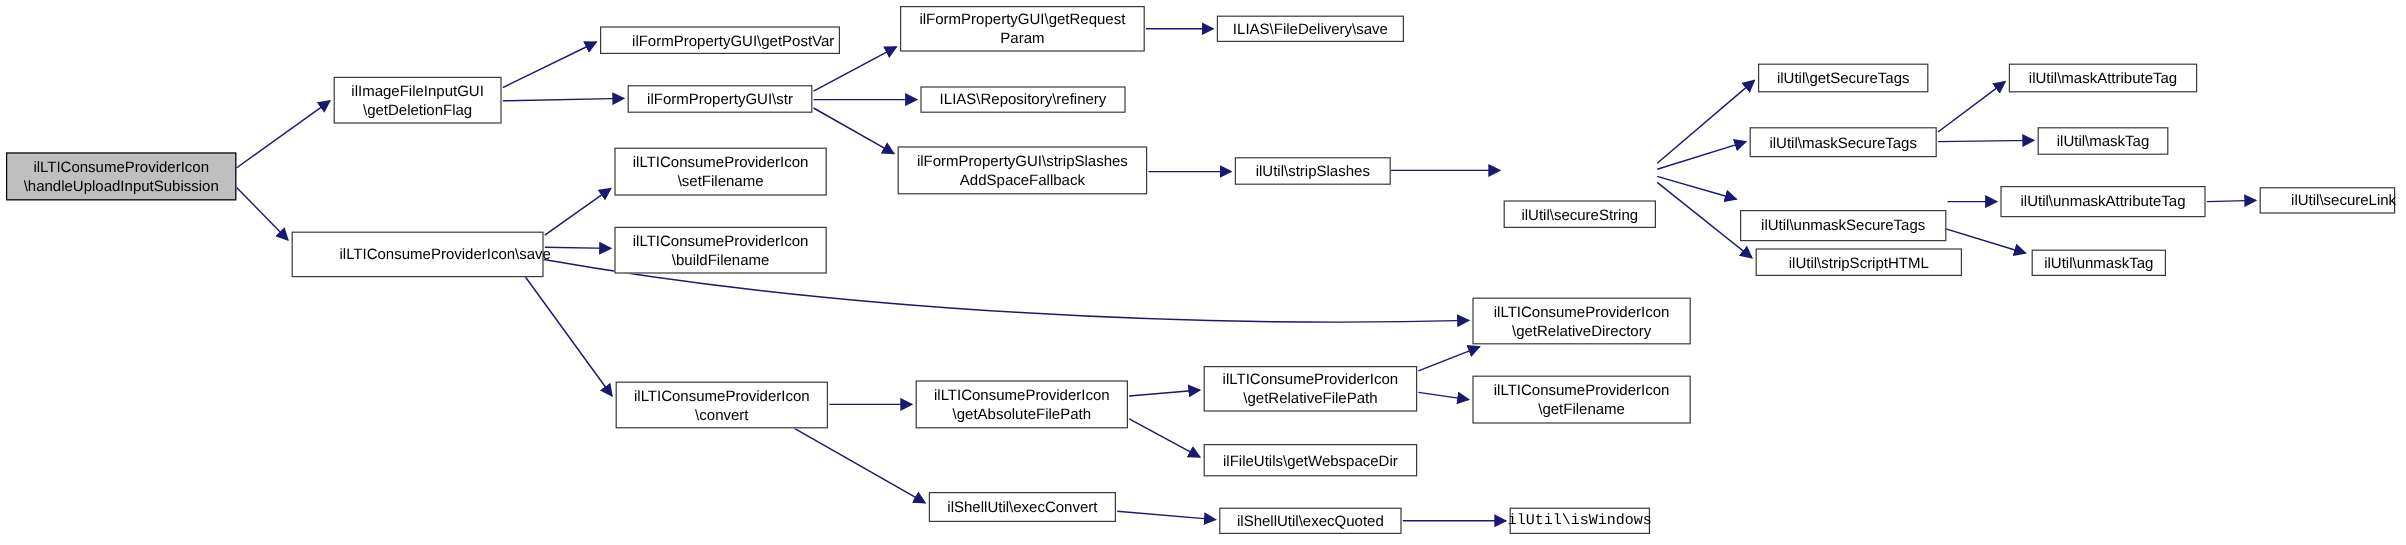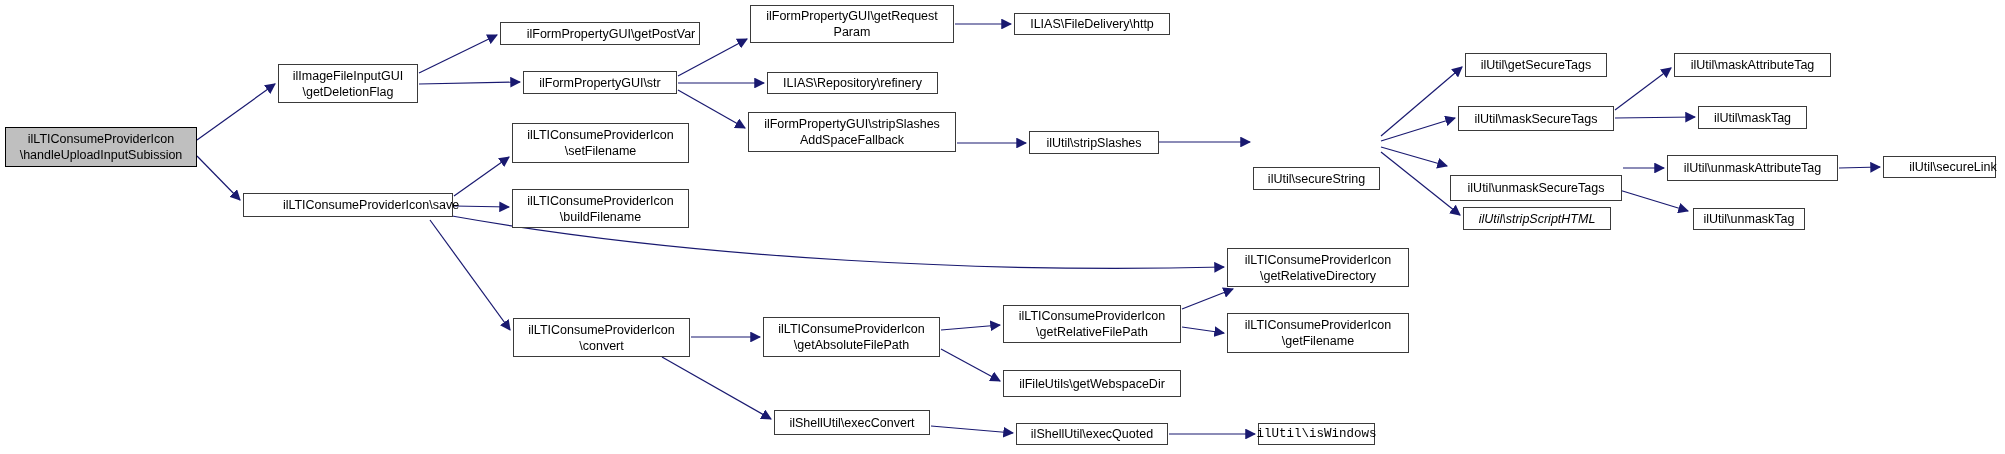--- a/index.html
+++ b/index.html
@@ -92,26 +92,26 @@
       <div class="node" style="left: 523px; top: 71px; width: 154px; height: 23px;">
         <span>ilFormPropertyGUI\str</span>
       </div>
       <div class="node" style="left: 750px; top: 5px; width: 204px; height: 38px;">
         <span>ilFormPropertyGUI\getRequest</span>
         <span>Param</span>
       </div>
       <div class="node" style="left: 767px; top: 72px; width: 171px; height: 22px;">
         <span>ILIAS\Repository\refinery</span>
       </div>
-      <div class="node" style="left: 748px; top: 112px; width: 208px; height: 40px;">
+      <div class="node" style="left: 748px; top: 122px; width: 208px; height: 40px;">
         <span>ilFormPropertyGUI\stripSlashes</span>
         <span>AddSpaceFallback</span>
       </div>
       <div class="node" style="left: 1014px; top: 13px; width: 156px; height: 22px;">
-        <span>ILIAS\FileDelivery\http</span>
+        <span>ILIAS\FileDelivery\save</span>
       </div>
       <div class="node" style="left: 1029px; top: 131px; width: 130px; height: 23px;">
         <span>ilUtil\stripSlashes</span>
       </div>
       <div class="node" style="left: 1253px; top: 131px; width: 127px; height: 23px; margin-top: 36px;">
         <span>ilUtil\secureString</span>
       </div>
       <div class="node" style="left: 1465px; top: 53px; width: 142px; height: 24px;">
         <span>ilUtil\getSecureTags</span>
       </div>
@@ -123,38 +123,38 @@
       </div>
       <div class="node" style="left: 1698px; top: 106px; width: 109px; height: 23px;">
         <span>ilUtil\maskTag</span>
       </div>
       <div class="node" style="left: 1450px; top: 155px; width: 172px; height: 26px; margin-top: 20px;">
         <span>ilUtil\unmaskSecureTags</span>
       </div>
       <div class="node" style="left: 1667px; top: 155px; width: 171px; height: 26px;">
         <span>ilUtil\unmaskAttributeTag</span>
       </div>
-      <div class="node" style="left: 1463px; top: 207px; width: 148px; height: 23px; font-style: italic;">
+      <div class="node" style="left: 1463px; top: 207px; width: 172px; height: 23px;">
         <span>ilUtil\stripScriptHTML</span>
       </div>
       <div class="node" style="left: 1693px; top: 208px; width: 112px; height: 22px;">
         <span>ilUtil\unmaskTag</span>
       </div>
       <div class="node" style="left: 1883px; top: 156px; width: 113px; height: 22px; padding-left: 27px;">
         <span>ilUtil\secureLink</span>
       </div>
       <div class="node" style="left: 512px; top: 123px; width: 177px; height: 40px;">
         <span>ilLTIConsumeProviderIcon</span>
         <span>\setFilename</span>
       </div>
       <div class="node" style="left: 512px; top: 189px; width: 177px; height: 39px;">
         <span>ilLTIConsumeProviderIcon</span>
         <span>\buildFilename</span>
       </div>
-      <div class="node" style="left: 243px; top: 193px; width: 210px; height: 24px; padding-left: 46px;">
+      <div class="node" style="left: 243px; top: 193px; width: 210px; height: 38px; padding-left: 46px;">
         <span>ilLTIConsumeProviderIcon\save</span>
       </div>
       <div class="node" style="left: 513px; top: 318px; width: 177px; height: 39px;">
         <span>ilLTIConsumeProviderIcon</span>
         <span>\convert</span>
       </div>
       <div class="node" style="left: 763px; top: 317px; width: 177px; height: 40px;">
         <span>ilLTIConsumeProviderIcon</span>
         <span>\getAbsoluteFilePath</span>
       </div>

